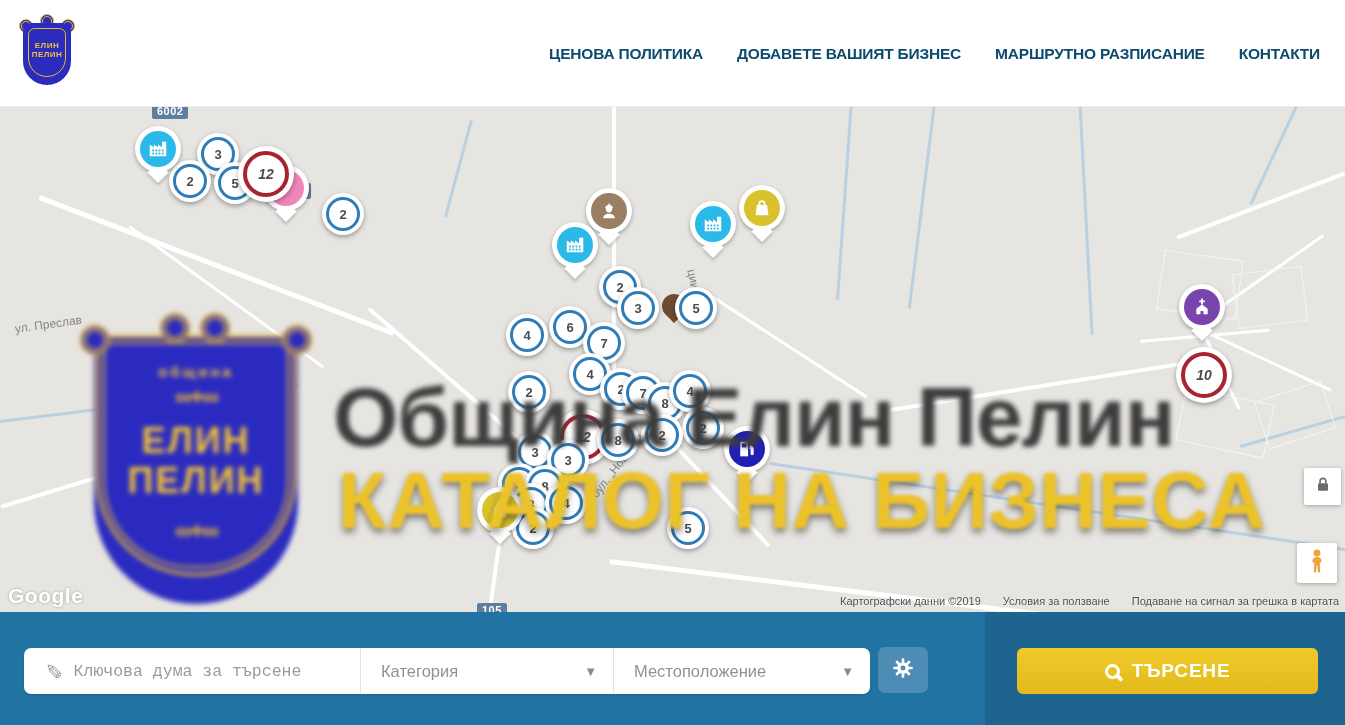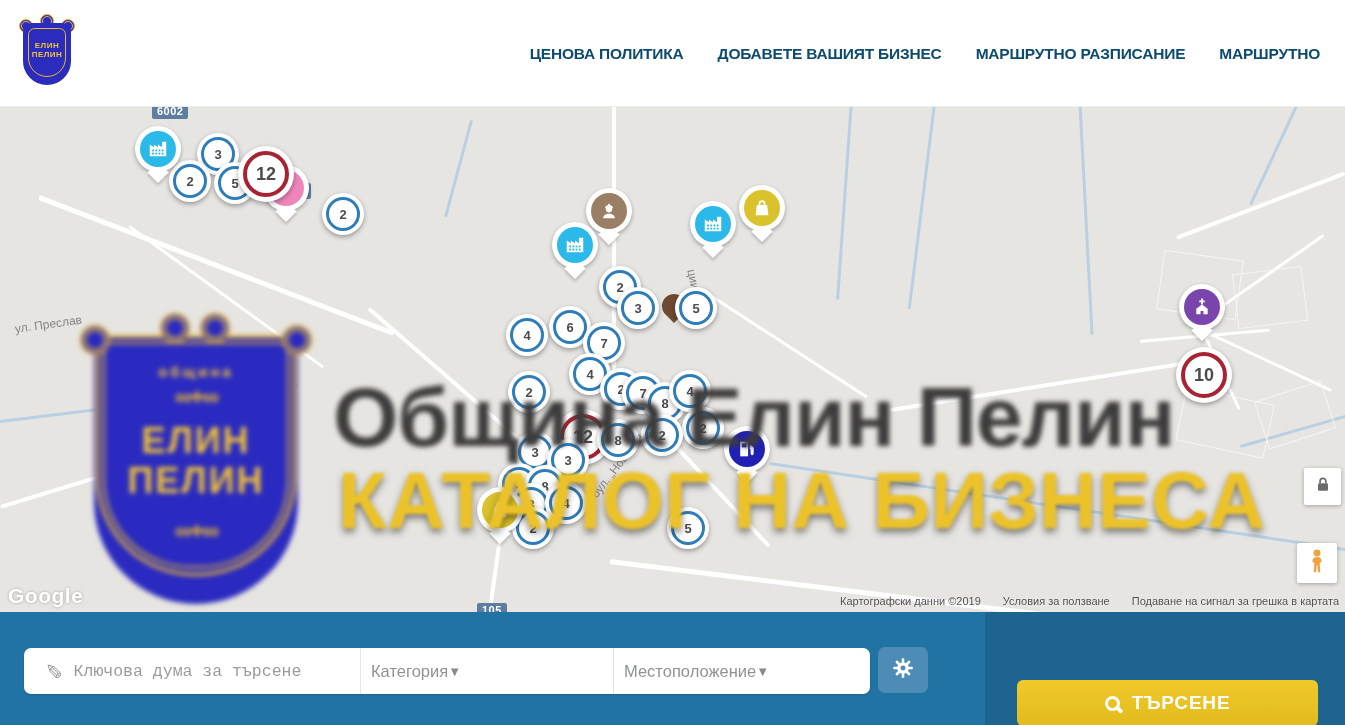--- a/index.html
+++ b/index.html
@@ -26,21 +26,21 @@
   .parcel { position:absolute; border:1px solid #f6f5f3; transform-origin:center; }
   .street-label { position:absolute; font-size:12px; color:#858585; white-space:nowrap; transform-origin:0 0; z-index:3; }
   .road-badge { position:absolute; background:#5f7da0; color:#fff; font-size:11px; font-weight:bold; padding:1px 5px 2px; border-radius:2px; z-index:3; letter-spacing:.5px; }
 
   #marker-layer { position:absolute; inset:0; z-index:4; }
   .cluster { position:absolute; width:42px; height:42px; transform:translate(-50%,-50%); background:#fff; border-radius:50%; box-shadow:0 2px 5px rgba(0,0,0,.35); display:flex; align-items:center; justify-content:center; cursor:pointer; z-index:2; }
   .cluster::before { content:''; position:absolute; inset:4px; border:3px solid #2e7cb8; border-radius:50%; }
   .cluster span { font-weight:bold; font-size:13px; color:#4b4b4b; position:relative; }
   .cluster.big { width:56px; height:56px; }
   .cluster.big::before { inset:5px; border-width:4px; }
-  .cluster.big span { font-size:18px; }
+  .cluster.big span { font-size:14px;font-style:italic; }
   .cluster.red::before { border-color:#a82331; }
   .pin { position:absolute; width:46px; height:46px; transform:translate(-50%,-50%); cursor:pointer; z-index:3; }
   .pin.low { z-index:1; }
   .pin::before { content:''; position:absolute; inset:0; border-radius:50%; background:#fff; box-shadow:0 2px 4px rgba(0,0,0,.3); }
   .pin-tail { position:absolute; left:50%; bottom:-8px; width:15px; height:15px; background:#fff; transform:translateX(-50%) rotate(45deg); box-shadow:2px 2px 3px rgba(0,0,0,.18); }
   .pin-c { position:absolute; inset:5px; border-radius:50%; display:flex; align-items:center; justify-content:center; }
   .pin-c svg { width:22px; height:22px; }
   .drop-marker { position:absolute; width:24px; height:24px; border-radius:0 50% 50% 50%; transform:translate(-50%,-50%) rotate(225deg); z-index:2; }
 
   
@@ -67,28 +67,28 @@
   #map-attribution .attr.link { cursor:pointer; }
 
   
   #searchbar { position:absolute; left:0; top:612px; width:1345px; height:113px; background:#2173a4; z-index:40; }
   #searchbar .right-panel { position:absolute; left:985px; top:0; width:360px; height:113px; background:#1d6590; }
   #search-fields { position:absolute; left:24px; top:36px; width:846px; height:46px; background:#fff; border-radius:7px; display:flex; box-shadow:0 1px 2px rgba(0,0,0,.15); }
   .sf-keyword { width:336px; display:flex; align-items:center; padding-left:20px; gap:12px; }
   .pencil { font-size:21px; color:#9a9a9a; transform:rotate(90deg) scaleX(-1); }
   .sf-keyword input { border:0; outline:0; flex:1; font-size:16.5px; color:#444; font-family:Liberation Mono, monospace; background:transparent; padding-right:8px; }
   .sf-keyword input::placeholder { color:#9b9b9b; }
-  .sf-select { display:flex; align-items:center; border-left:1px solid #e3e3e3; padding:0 16px 0 10px; cursor:pointer; }
+  .sf-select { display:flex; align-items:center; justify-content:space-between; border-left:1px solid #e3e3e3; padding:0 16px 0 20px; cursor:pointer; }
   .sf-select .val { font-size:16.5px; color:#8f9397; }
   .chev { font-size:13px; color:#8a8a8a; }
   .sf-cat { width:253px; }
   .sf-loc { width:257px; }
   #gear-btn { position:absolute; left:878px; top:35px; width:50px; height:46px; background:#4d8cb4; border-radius:7px; display:flex; align-items:center; justify-content:center; cursor:pointer; }
   #gear-btn svg { width:26px; height:26px; }
-  #search-btn { position:absolute; left:1017px; top:36px; width:301px; height:46px; background:linear-gradient(#f0ca29,#e2ba1d); border:0; border-radius:6px; display:flex; align-items:center; justify-content:center; gap:12px; cursor:pointer;margin-top:32px; }
+  #search-btn { position:absolute; left:1017px; top:36px; width:301px; height:46px; background:linear-gradient(#f0ca29,#e2ba1d); border:0; border-radius:6px; display:flex; align-items:center; justify-content:center; gap:12px; cursor:pointer; }
   #search-btn .lbl { color:#fff; font-weight:bold; font-size:19px; letter-spacing:.8px; font-family:"Liberation Sans",sans-serif; }
   .mag { position:relative; width:15px; height:15px; border:3.2px solid #fff; border-radius:50%; display:inline-block; }
   .mag::after { content:''; position:absolute; width:3.6px; height:9px; background:#fff; right:-4px; bottom:-6px; transform:rotate(-45deg); border-radius:2px; }
 </style>
 </head>
 <body>
 
 <div id="page">
 
   <div id="header">
@@ -98,21 +98,21 @@
         <div class="mini-curl" style="right:-1px;top:2px;"></div>
         <div class="mini-curl" style="left:20px;top:-3px;"></div>
         <div class="mini-shield"></div>
         <div class="mini-txt"><span>ЕЛИН</span><br><span>ПЕЛИН</span></div>
       </div>
     </div>
     <nav id="main-nav">
         <a class="nav-link">ЦЕНОВА ПОЛИТИКА</a>
         <a class="nav-link">ДОБАВЕТЕ ВАШИЯТ БИЗНЕС</a>
         <a class="nav-link">МАРШРУТНО РАЗПИСАНИЕ</a>
-        <a class="nav-link">МАРШРУТНО</a>
+        <a class="nav-link">КОНТАКТИ</a>
       </nav>
   </div>
 
   <div id="map">
 
     <div class="road" style="left:40px;top:88px;width:380px;height:5px;transform:rotate(21deg);"></div>
     <div class="road" style="left:130px;top:118px;width:240px;height:3px;transform:rotate(36deg);"></div>
     <div class="road" style="left:370px;top:200px;width:300px;height:4px;transform:rotate(41deg);"></div>
     <div class="road" style="left:612px;top:-5px;width:4px;height:280px;"></div>
     <div class="road" style="left:600px;top:255px;width:250px;height:4px;transform:rotate(47deg);"></div>

